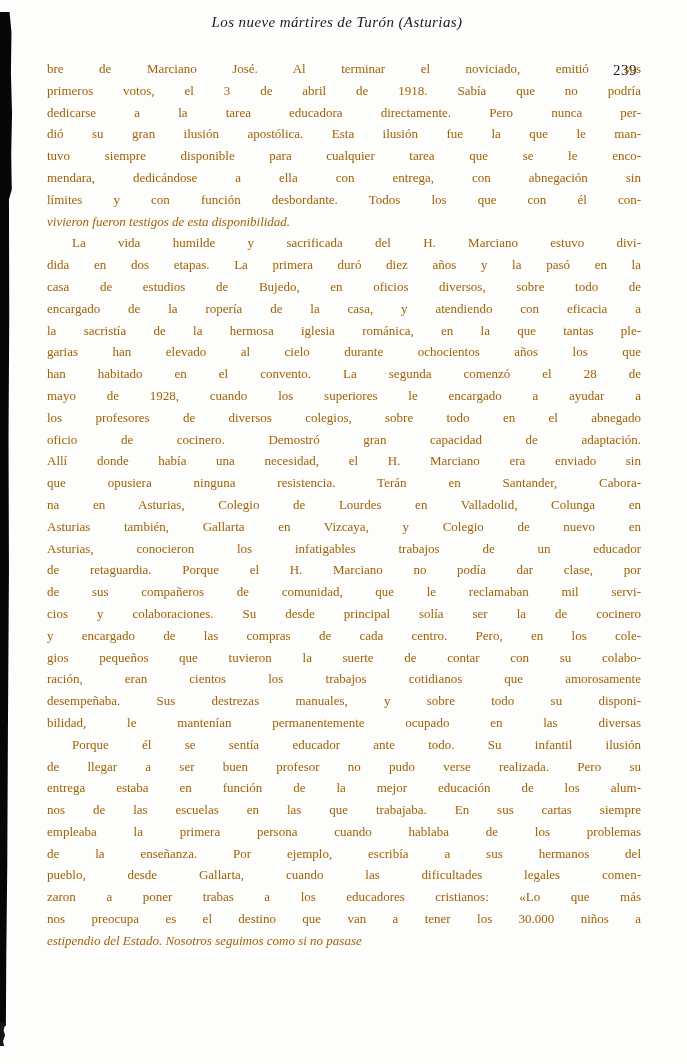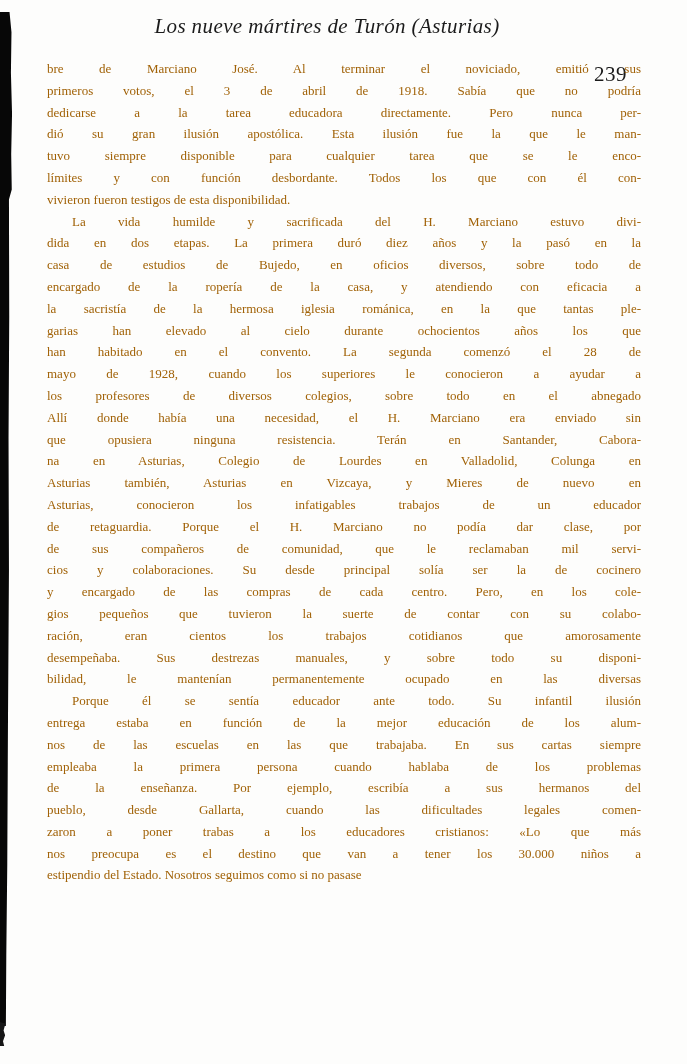--- a/index.html
+++ b/index.html
@@ -37,25 +37,25 @@
     position: absolute;
     left: 0;
     top: 1022px;
     width: 6px;
     height: 24px;
     background: #161616;
     clip-path: polygon(0 0, 90% 6%, 60% 35%, 85% 55%, 50% 80%, 70% 100%, 0 100%);
   }
   .page-header {
     position: absolute;
-    left: 43px;
+    left: 53px;
     top: 14px;
     width: 594px;
     height: 26px;
-    font-size: 21px;
+    font-size: 15px;
   }
   .running-title {
     display: block;
     text-align: center;
     font-style: italic;
     padding-left: 34px;
     padding-right: 60px;
     letter-spacing: 0.4px;
     white-space: nowrap;
   }
@@ -75,20 +75,21 @@
     font-size: 13px;
     line-height: 21.8px;
     color: #a16207;
   }
   .line {
     text-align: justify;
     text-align-last: justify;
   }
   .line.lastline {
     text-align-last: left;
+    font-style: italic;
   }
   .para.indent .line.firstline {
     text-indent: 25px;
   }
 </style>
 </head>
 <body>
 
 <div class="scan-page">
 
@@ -100,49 +101,52 @@
     <span class="page-number">239</span>
   </div>
 
   <div class="body-text">
       <div class="para">
         <div class="line firstline">bre de Marciano José. Al terminar el noviciado, emitió sus</div>
         <div class="line">primeros votos, el 3 de abril de 1918. Sabía que no podría</div>
         <div class="line">dedicarse a la tarea educadora directamente. Pero nunca per-</div>
         <div class="line">dió su gran ilusión apostólica. Esta ilusión fue la que le man-</div>
         <div class="line">tuvo siempre disponible para cualquier tarea que se le enco-</div>
+        <div class="line">mendara, dedicándose a ella con entrega, con abnegación sin</div>
         <div class="line">límites y con función desbordante. Todos los que con él con-</div>
         <div class="line lastline">vivieron fueron testigos de esta disponibilidad.</div>
       </div>
       <div class="para indent">
         <div class="line firstline">La vida humilde y sacrificada del H. Marciano estuvo divi-</div>
         <div class="line">dida en dos etapas. La primera duró diez años y la pasó en la</div>
         <div class="line">casa de estudios de Bujedo, en oficios diversos, sobre todo de</div>
         <div class="line">encargado de la ropería de la casa, y atendiendo con eficacia a</div>
         <div class="line">la sacristía de la hermosa iglesia románica, en la que tantas ple-</div>
         <div class="line">garias han elevado al cielo durante ochocientos años los que</div>
         <div class="line">han habitado en el convento. La segunda comenzó el 28 de</div>
-        <div class="line">mayo de 1928, cuando los superiores le conocieron a ayudar a</div>
+        <div class="line">mayo de 1928, cuando los superiores le encargado a ayudar a</div>
         <div class="line">los profesores de diversos colegios, sobre todo en el abnegado</div>
+        <div class="line">oficio de cocinero. Demostró gran capacidad de adaptación.</div>
         <div class="line">Allí donde había una necesidad, el H. Marciano era enviado sin</div>
         <div class="line">que opusiera ninguna resistencia. Terán en Santander, Cabora-</div>
         <div class="line">na en Asturias, Colegio de Lourdes en Valladolid, Colunga en</div>
-        <div class="line">Asturias también, Asturias en Vizcaya, y Mieres de nuevo en</div>
+        <div class="line">Asturias también, Gallarta en Vizcaya, y Colegio de nuevo en</div>
         <div class="line">Asturias, conocieron los infatigables trabajos de un educador</div>
         <div class="line">de retaguardia. Porque el H. Marciano no podía dar clase, por</div>
         <div class="line">de sus compañeros de comunidad, que le reclamaban mil servi-</div>
         <div class="line">cios y colaboraciones. Su desde principal solía ser la de cocinero</div>
         <div class="line">y encargado de las compras de cada centro. Pero, en los cole-</div>
         <div class="line">gios pequeños que tuvieron la suerte de contar con su colabo-</div>
         <div class="line">ración, eran cientos los trabajos cotidianos que amorosamente</div>
         <div class="line">desempeñaba. Sus destrezas manuales, y sobre todo su disponi-</div>
         <div class="line">bilidad, le mantenían permanentemente ocupado en las diversas</div>
       </div>
       <div class="para indent">
         <div class="line firstline">Porque él se sentía educador ante todo. Su infantil ilusión</div>
+        <div class="line">de llegar a ser buen profesor no pudo verse realizada. Pero su</div>
         <div class="line">entrega estaba en función de la mejor educación de los alum-</div>
         <div class="line">nos de las escuelas en las que trabajaba. En sus cartas siempre</div>
         <div class="line">empleaba la primera persona cuando hablaba de los problemas</div>
         <div class="line">de la enseñanza. Por ejemplo, escribía a sus hermanos del</div>
         <div class="line">pueblo, desde Gallarta, cuando las dificultades legales comen-</div>
         <div class="line">zaron a poner trabas a los educadores cristianos: «Lo que más</div>
         <div class="line">nos preocupa es el destino que van a tener los 30.000 niños a</div>
         <div class="line lastline">estipendio del Estado. Nosotros seguimos como si no pasase</div>
       </div>
     </div>

